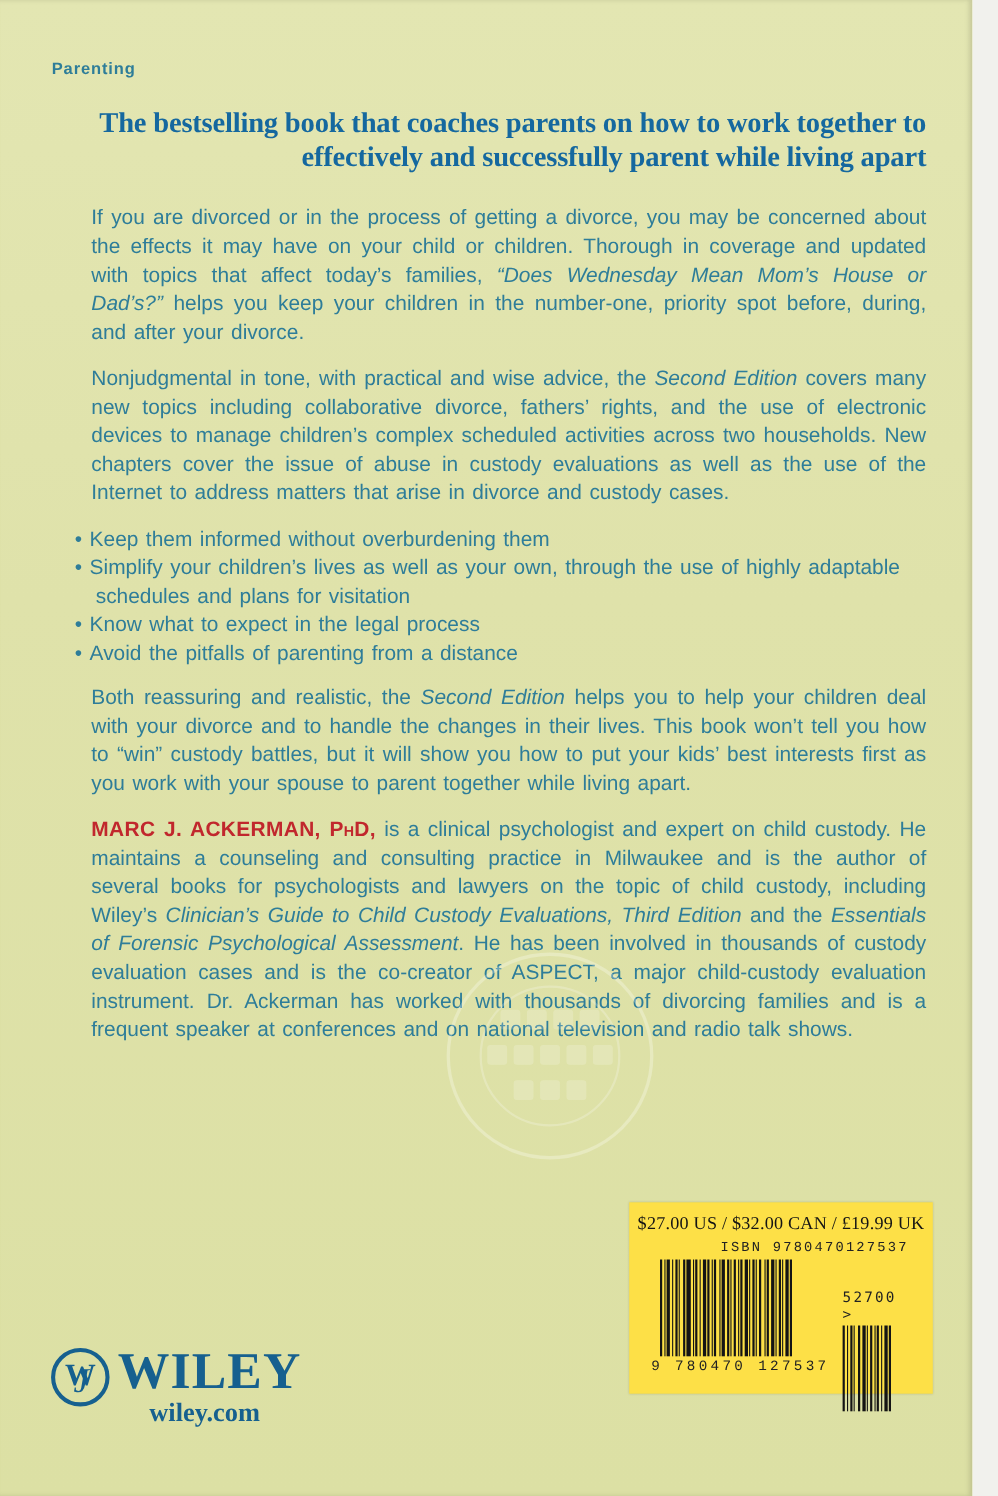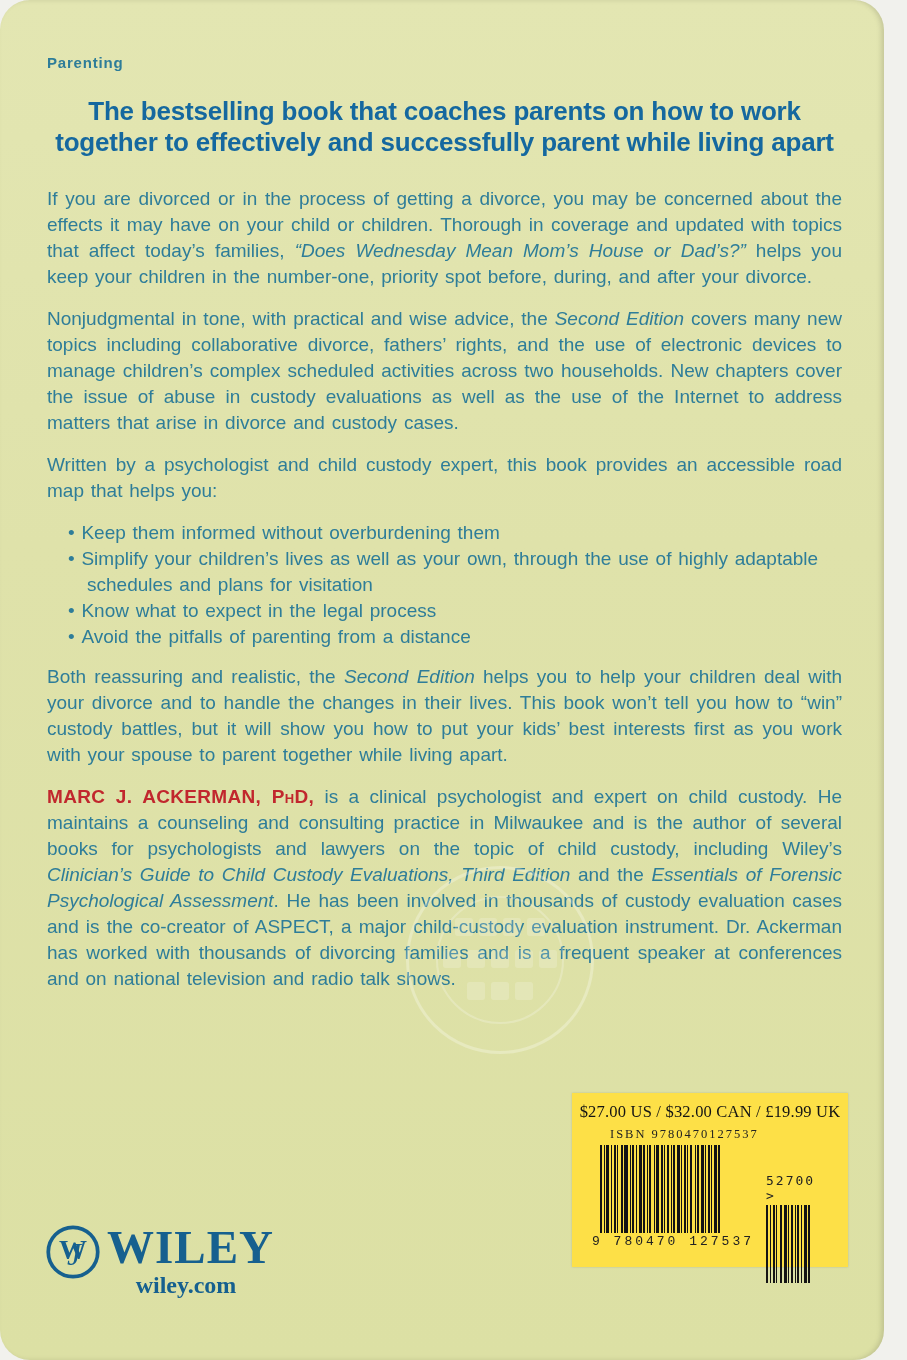--- a/index.html
+++ b/index.html
@@ -13,46 +13,46 @@
   html,body{width:907px;height:1360px;overflow:hidden;}
   body{
     font-family:"Liberation Sans", sans-serif;
     background:#f1f1ed;
     position:relative;
   }
   .cover{
     position:absolute;left:0;top:0;width:884px;height:1360px;
     background:linear-gradient(180deg,#e3e6b2 0%,var(--background) 40%,#dce0a4 100%);
     box-shadow:inset -3px 0 4px rgba(120,120,90,.25);
-    border-radius:30px;
   }
   .page-edge{
     position:absolute;right:0;top:0;width:23px;height:1360px;
     background:linear-gradient(90deg,#e4e4de 0%,#f2f2ee 40%,#ececе8 100%);
   }
   .category{
     position:absolute;left:47px;top:54px;
     font-size:15px;font-weight:600;letter-spacing:.8px;
     color:var(--body-teal);
   }
   .headline{
     position:absolute;left:47px;top:96px;width:795px;
-    text-align:center;
+    text-align:right;
     font-size:26px;line-height:31px;font-weight:700;
     color:var(--headline-blue);
     letter-spacing:-0.2px;
+    font-family:Liberation Serif, serif;
   }
   .copy{
     position:absolute;left:47px;top:186px;width:795px;
     color:var(--body-teal);
     font-size:19px;line-height:26px;
     text-align:justify;
     word-spacing:1.5px;
   }
-  .copy p{margin-bottom:16px;}
+  .copy p{margin-bottom:16px;margin-left:36px;}
   .copy .italic{font-style:italic;}
   .copy ul{
     list-style:none;
     margin:0 0 14px 21px;
     text-align:left;
   }
   .copy ul li{
     padding-left:19px;text-indent:-19px;
   }
   .copy ul li::before{content:"\2022\00a0";}
@@ -89,23 +89,24 @@
   }
   .price-line{
     margin-top:9px;text-align:center;
     font-family:"Liberation Serif", serif;
     font-size:16.5px;color:#141414;letter-spacing:.2px;
   }
   .barcode-area{
     position:absolute;left:26px;top:34px;width:228px;height:130px;
   }
   .isbn-label{
-    font-family:Liberation Serif, serif;
+    font-family:Liberation Mono, monospace;
     font-size:12.5px;letter-spacing:2px;color:#222;
     margin-left:12px;
+    text-align:right;
   }
   .main-barcode-wrap{position:absolute;left:2px;top:18px;}
   .bars{display:flex;align-items:flex-start;height:88px;}
   .bars i{display:block;background:#141414;height:100%;}
   .barcode-digits{
     font-family:Liberation Mono, monospace;
     font-size:13px;letter-spacing:3px;color:#222;
     margin-top:1px;margin-left:-8px;white-space:nowrap;
   }
   .supplement-wrap{position:absolute;left:168px;top:46px;}
@@ -135,21 +136,20 @@
 </head>
 <body>
 
 <div class="cover">
   <div class="category">Parenting</div>
   <h1 class="headline">The bestselling book that coaches parents on how to work together to effectively and successfully parent while living apart</h1>
 
   <div class="copy">
     <p><span>If you are divorced or in the process of getting a divorce, you may be concerned about the effects it may have on your child or children. Thorough in coverage and updated with topics that affect today’s families, </span><span class="italic">“Does Wednesday Mean Mom’s House or Dad’s?”</span><span> helps you keep your children in the number-one, priority spot before, during, and after your divorce.</span></p>
     <p><span>Nonjudgmental in tone, with practical and wise advice, the </span><span class="italic">Second Edition</span><span> covers many new topics including collaborative divorce, fathers’ rights, and the use of electronic devices to manage children’s complex scheduled activities across two households. New chapters cover the issue of abuse in custody evaluations as well as the use of the Internet to address matters that arise in divorce and custody cases.</span></p>
-    <p><span>Written by a psychologist and child custody expert, this book provides an accessible road map that helps you:</span></p>
     <ul>
         <li>Keep them informed without overburdening them</li>
         <li>Simplify your children’s lives as well as your own, through the use of highly adaptable schedules and plans for visitation</li>
         <li>Know what to expect in the legal process</li>
         <li>Avoid the pitfalls of parenting from a distance</li>
       </ul>
     <p><span>Both reassuring and realistic, the </span><span class="italic">Second Edition</span><span> helps you to help your children deal with your divorce and to handle the changes in their lives. This book won’t tell you how to “win” custody battles, but it will show you how to put your kids’ best interests first as you work with your spouse to parent together while living apart.</span></p>
     <p><span class="author-name">MARC J. ACKERMAN, PhD,</span><span> is a clinical psychologist and expert on child custody. He maintains a counseling and consulting practice in Milwaukee and is the author of several books for psychologists and lawyers on the topic of child custody, including Wiley’s </span><span class="italic">Clinician’s Guide to Child Custody Evaluations, Third Edition</span><span> and the </span><span class="italic">Essentials of Forensic Psychological Assessment</span><span>. He has been involved in thousands of custody evaluation cases and is the co-creator of ASPECT, a major child-custody evaluation instrument. Dr. Ackerman has worked with thousands of divorcing families and is a frequent speaker at conferences and on national television and radio talk shows.</span></p>
   </div>
 </div>

